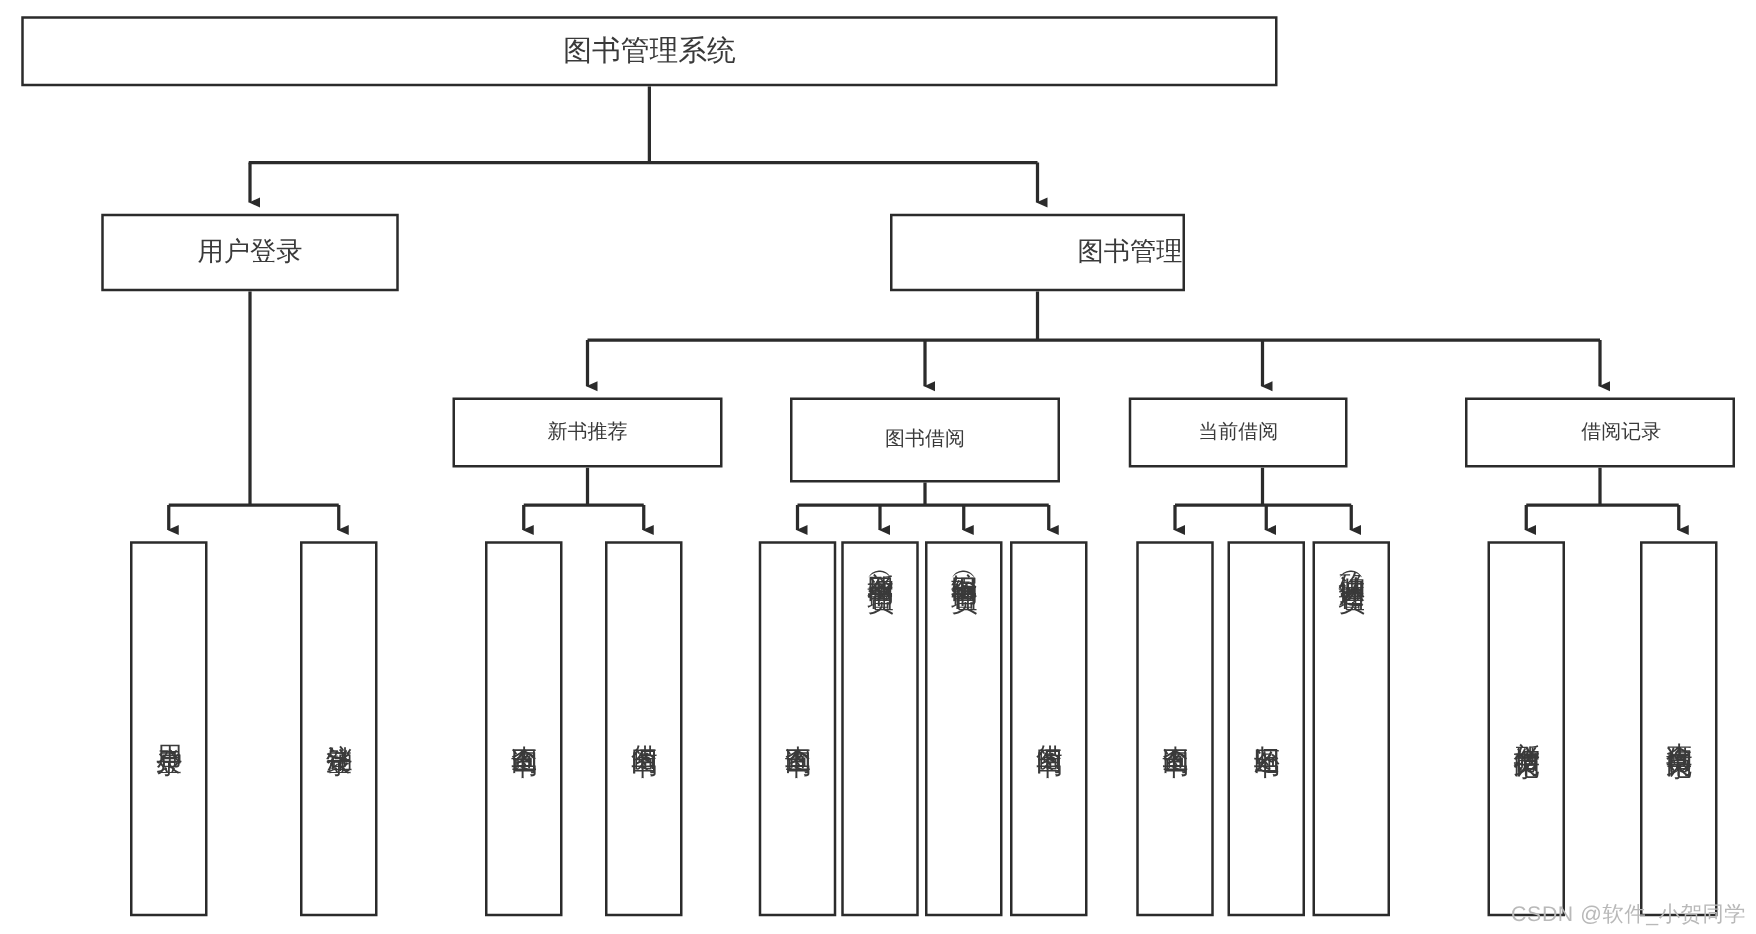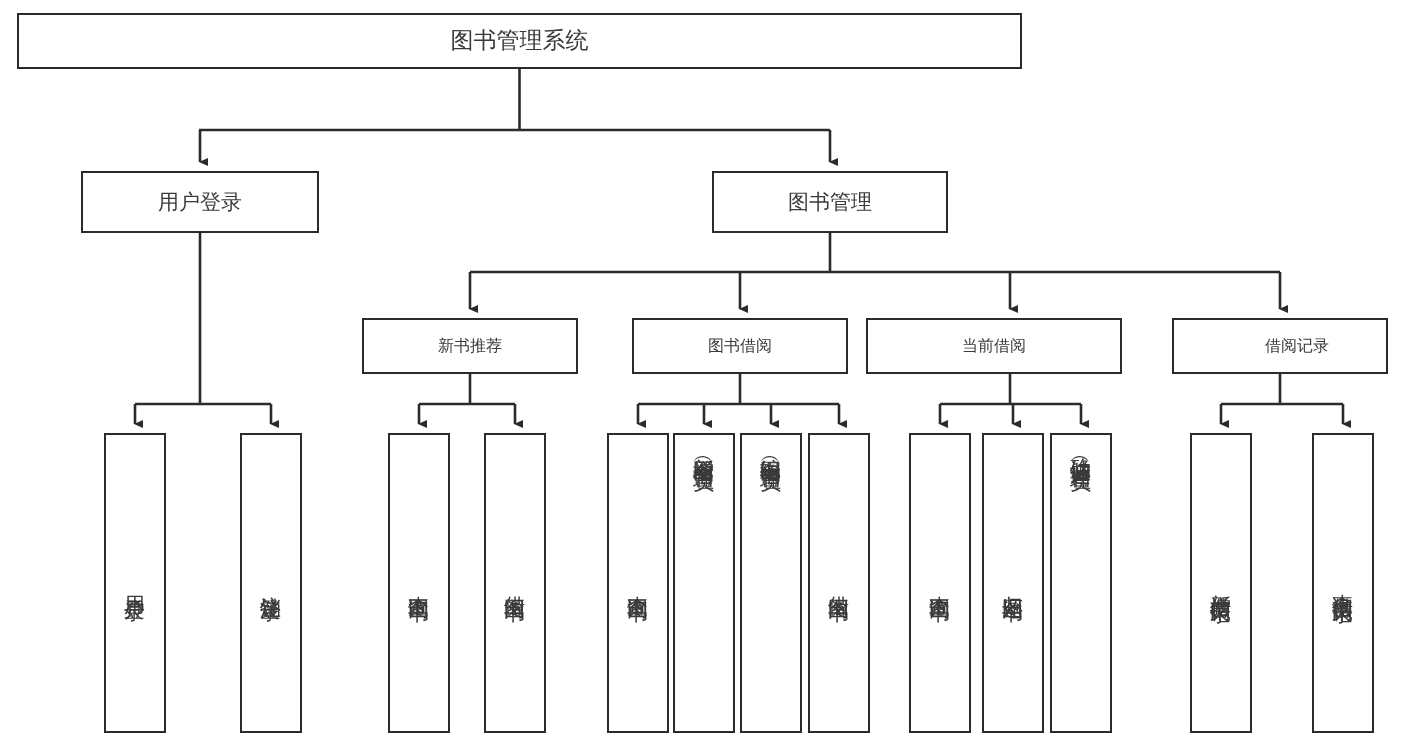--- a/index.html
+++ b/index.html
@@ -130,30 +130,30 @@
       </g>
   </svg>
 
   <div id="nodes-layer">
       <div class="node-box node-root" style="left: 17px; top: 13px; width: 1005px; height: 56px;">
         <div class="node-label">图书管理系统</div>
       </div>
       <div class="node-box node-l1" style="left: 81px; top: 171px; width: 238px; height: 62px;">
         <div class="node-label">用户登录</div>
       </div>
-      <div class="node-box node-l1" style="left: 712px; top: 171px; width: 236px; height: 62px;">
+      <div class="node-box node-l1" style="left: 712px; top: 171px; width: 236px; height: 62px; justify-content: flex-end;">
         <div class="node-label">图书管理</div>
       </div>
       <div class="node-box node-l2" style="left: 362px; top: 318px; width: 216px; height: 56px;">
         <div class="node-label">新书推荐</div>
       </div>
-      <div class="node-box node-l2" style="left: 632px; top: 318px; width: 216px; height: 56px;">
+      <div class="node-box node-l2" style="left: 632px; top: 318px; width: 216px; height: 68px;">
         <div class="node-label">图书借阅</div>
       </div>
-      <div class="node-box node-l2" style="left: 866px; top: 318px; width: 256px; height: 56px;">
+      <div class="node-box node-l2" style="left: 903px; top: 318px; width: 175px; height: 56px;">
         <div class="node-label">当前借阅</div>
       </div>
       <div class="node-box node-l2" style="left: 1172px; top: 318px; width: 216px; height: 56px; padding-left: 34px;">
         <div class="node-label">借阅记录</div>
       </div>
       <div class="node-box node-leaf leaf-mid" style="left: 104px; top: 433px; width: 62px; height: 300px;">
         <div class="node-label">用户登录</div>
       </div>
       <div class="node-box node-leaf leaf-mid" style="left: 240px; top: 433px; width: 62px; height: 300px;">
         <div class="node-label">注销登录</div>
@@ -186,13 +186,14 @@
         <div class="node-label">确认归还（管理员）</div>
       </div>
       <div class="node-box node-leaf leaf-mid" style="left: 1190px; top: 433px; width: 62px; height: 300px;">
         <div class="node-label">新增借阅记录</div>
       </div>
       <div class="node-box node-leaf leaf-mid" style="left: 1312px; top: 433px; width: 62px; height: 300px;">
         <div class="node-label">查询借阅记录</div>
       </div>
     </div>
 
+  <div class="watermark">CSDN @软件_小贺同学</div>
 </div>
 
 </body></html>

